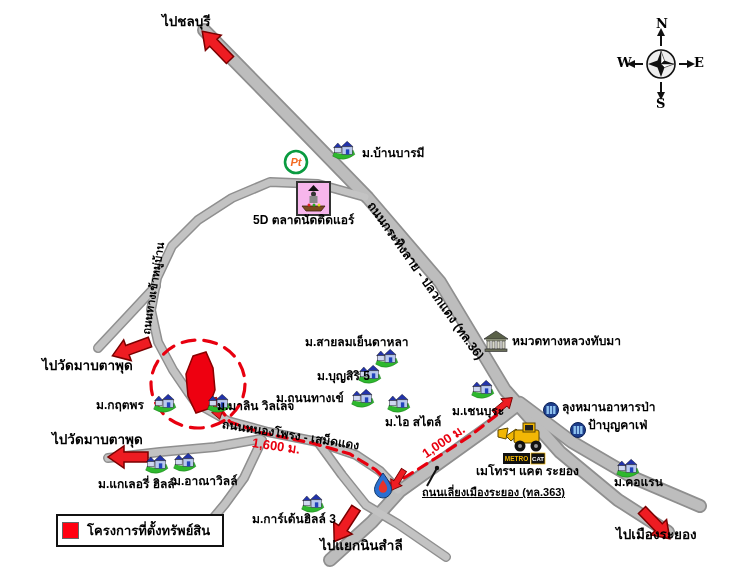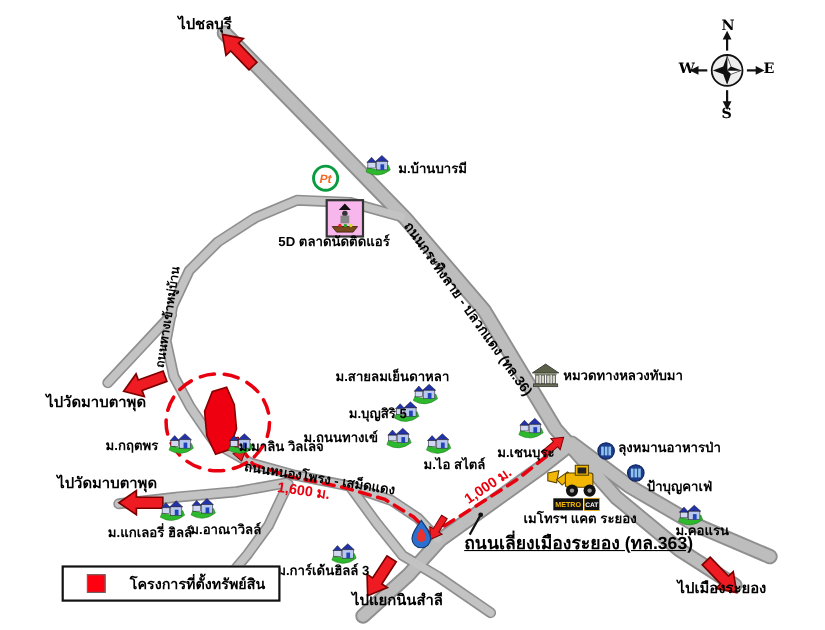--- a/index.html
+++ b/index.html
@@ -5,22 +5,22 @@
   html,body{margin:0;padding:0;background:#ffffff;}
   #map{position:relative;width:750px;height:573px;background:#ffffff;overflow:hidden;
        font-family:"Liberation Sans","DejaVu Sans",sans-serif;}
   #gfx{position:absolute;left:0;top:0;}
   .lbl{position:absolute;font-weight:bold;font-size:12px;color:#000;
        white-space:nowrap;line-height:1.15;}
   .dir{font-size:13.5px;}
   .red{color:#e8000f;}
   .rot{transform-origin:0 50%;}
   .underline{text-decoration:underline;}
-  #legend{position:absolute;left:56px;top:514px;display:flex;align-items:center;gap:22px;
-          border:2px solid #111;background:#fff;padding:4px 12px 4px 21px;}
+  #legend{position:absolute;left:56px;top:514px;display:flex;align-items:center;gap:8px;
+          border:2px solid #111;background:#fff;padding:4px 12px 4px 4px;}
   #legend .swatch{width:15px;height:15px;background:#ff0010;border:1px solid #666;display:inline-block;}
   #legend .txt{font-weight:bold;font-size:13px;white-space:nowrap;}
   .cletter{position:absolute;font-family:"DejaVu Serif",serif;font-weight:bold;font-size:13px;color:#000;}
 </style>
 </head>
 <body>
 
 <div id="map">
 
   <svg id="gfx" width="750" height="573" viewBox="0 0 750 573">
@@ -188,38 +188,38 @@
 
   <div class="lbl dir" style="left:162px;top:14px;">ไปชลบุรี</div>
   <div class="lbl dir" style="left:616px;top:527px;">ไปเมืองระยอง</div>
   <div class="lbl dir" style="left:42px;top:358px;">ไปวัดมาบตาพุด</div>
   <div class="lbl dir" style="left:52px;top:432px;">ไปวัดมาบตาพุด</div>
   <div class="lbl dir" style="left:320px;top:538px;">ไปแยกนินสำลี</div>
 
 
   <div class="lbl rot" style="left:370px;top:196px;font-size:12.5px;transform:rotate(54.5deg);">ถนนกระทิงลาย - ปลวกแดง (ทล.36)</div>
   <div class="lbl rot" style="left:222px;top:418px;font-size:12px;transform:rotate(9deg);">ถนนหนองโพรง - เสม็ดแดง</div>
-  <div class="lbl underline" style="left:422px;top:486px;font-size:16px;">ถนนเลี่ยงเมืองระยอง (ทล.363)</div>
+  <div class="lbl underline" style="left:422px;top:486px;font-size:11px;">ถนนเลี่ยงเมืองระยอง (ทล.363)</div>
   <div class="lbl rot" style="left:146px;top:328px;font-size:11px;transform:rotate(-81deg);">ถนนทางเข้าหมู่บ้าน</div>
 
   <div class="lbl red rot" style="left:252px;top:436px;font-size:13px;transform:rotate(8deg);">1,600 ม.</div>
   <div class="lbl red rot" style="left:424px;top:448px;font-size:13px;transform:rotate(-34deg);">1,000 ม.</div>
 
   <div class="lbl" style="left:362px;top:147px;">ม.บ้านบารมี</div>
   <div class="lbl" style="left:253px;top:214px;">5D ตลาดนัดติดแอร์</div>
   <div class="lbl" style="left:512px;top:335px;">หมวดทางหลวงทับมา</div>
   <div class="lbl" style="left:305px;top:336px;">ม.สายลมเย็นดาหลา</div>
   <div class="lbl" style="left:317px;top:370px;">ม.บุญสิริ 5</div>
   <div class="lbl" style="left:276px;top:392px;">ม.ถนนทางเข์</div>
   <div class="lbl" style="left:385px;top:416px;">ม.ไอ สไตล์</div>
   <div class="lbl" style="left:217px;top:384px;margin-top:16px;">ม.มาลิน วิลเลจ</div>
   <div class="lbl" style="left:96px;top:399px;">ม.กฤตพร</div>
   <div class="lbl" style="left:452px;top:405px;">ม.เชนบุระ</div>
   <div class="lbl" style="left:562px;top:401px;">ลุงหมานอาหารป่า</div>
-  <div class="lbl" style="left:588px;top:419px;margin-top:17px;">ป้าบุญคาเฟ่</div>
+  <div class="lbl" style="left:588px;top:419px;">ป้าบุญคาเฟ่</div>
   <div class="lbl" style="left:476px;top:465px;">เมโทรฯ แคต ระยอง</div>
   <div class="lbl" style="left:98px;top:478px;">ม.แกเลอรี่ ฮิลล์</div>
   <div class="lbl" style="left:173px;top:475px;">ม.อาณาวิลล์</div>
   <div class="lbl" style="left:252px;top:513px;">ม.การ์เด้นฮิลล์ 3</div>
   <div class="lbl" style="left:614px;top:476px;">ม.คอแรน</div>
 
   <div class="cletter" style="left:656px;top:16px;">N</div>
   <div class="cletter" style="left:656px;top:96px;">S</div>
   <div class="cletter" style="left:617px;top:55px;">W</div>
   <div class="cletter" style="left:694px;top:55px;">E</div>

